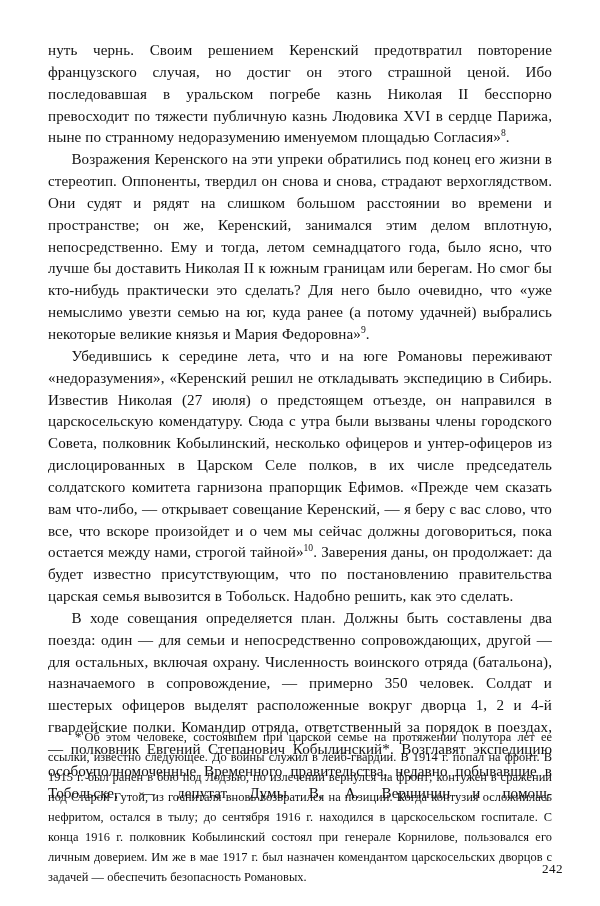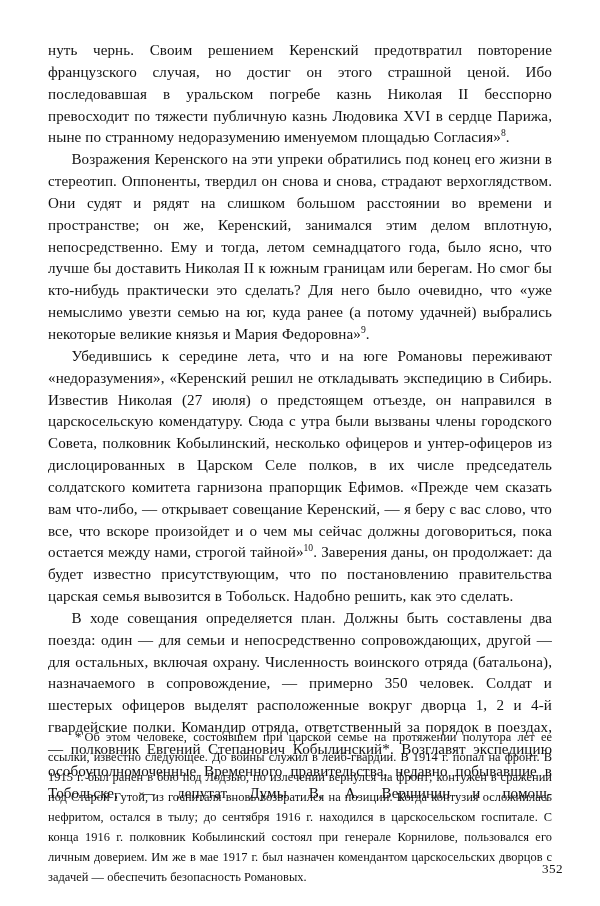--- a/index.html
+++ b/index.html
@@ -126,15 +126,15 @@
       <p><span>В ходе совещания определяется план. Должны быть составлены два поезда: один — для семьи и непосредственно сопровождающих, другой  — для остальных, включая охрану. Численность воинского отряда (батальона), назначаемого в сопровождение, — примерно 350 человек. Солдат и шестерых офицеров выделят расположенные вокруг дворца 1, 2 и 4-й гвардейские полки. Командир отряда, ответственный за порядок в поездах, — полковник Евгений Степанович Кобылинский*. Возглавят экспедицию особоуполномоченные Временного правительства, недавно побывавшие в Тобольске, — депутат Думы В. А. Вершинин и помощ-</span></p>
 
     </div>
   </div>
 
   <div class="footnote-block">
     <hr class="footnote-rule">
     <p class="footnote-text"><span class="fn-marker">*</span><span>Об этом человеке, состоявшем при царской семье на протяжении полутора лет ее ссылки, известно следующее. До войны служил в лейб-гвардии. В 1914 г. попал на фронт. В 1915 г. был ранен в бою под Лодзью, по излечении вернулся на фронт; контужен в сражении под Старой Гутой, из госпиталя вновь возвратился на позиции. Когда контузия осложнилась нефритом, остался в тылу; до сентября 1916 г. находился в царскосельском госпитале. С конца 1916 г. полковник Кобылинский состоял при генерале Корнилове, пользовался его личным доверием. Им же в мае 1917 г. был назначен комендантом царскосельских дворцов с задачей — обеспечить безопасность Романовых.</span></p>
   </div>
 
-  <div class="page-number">352</div>
+  <div class="page-number">242</div>
 
 </div>
 
 </body></html>

